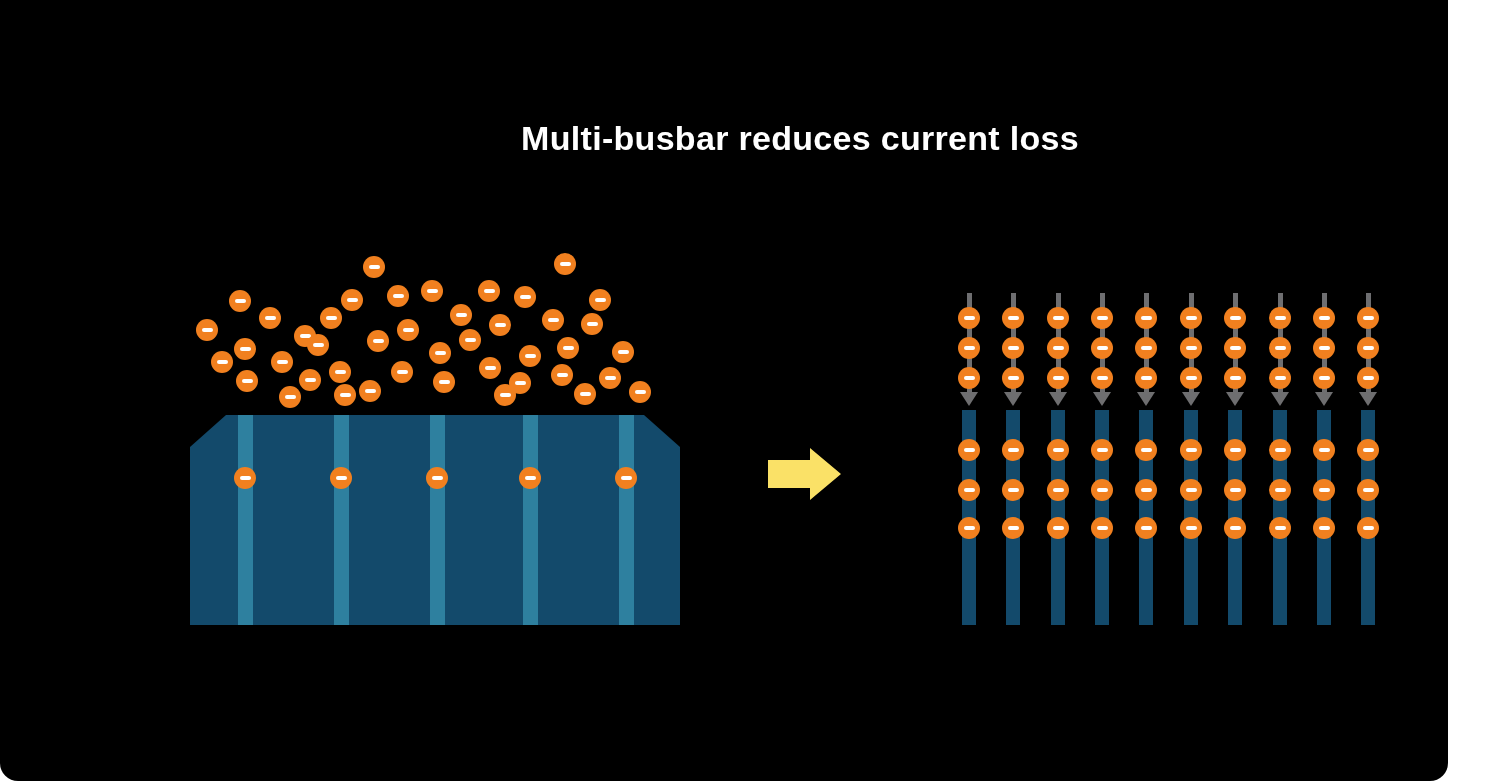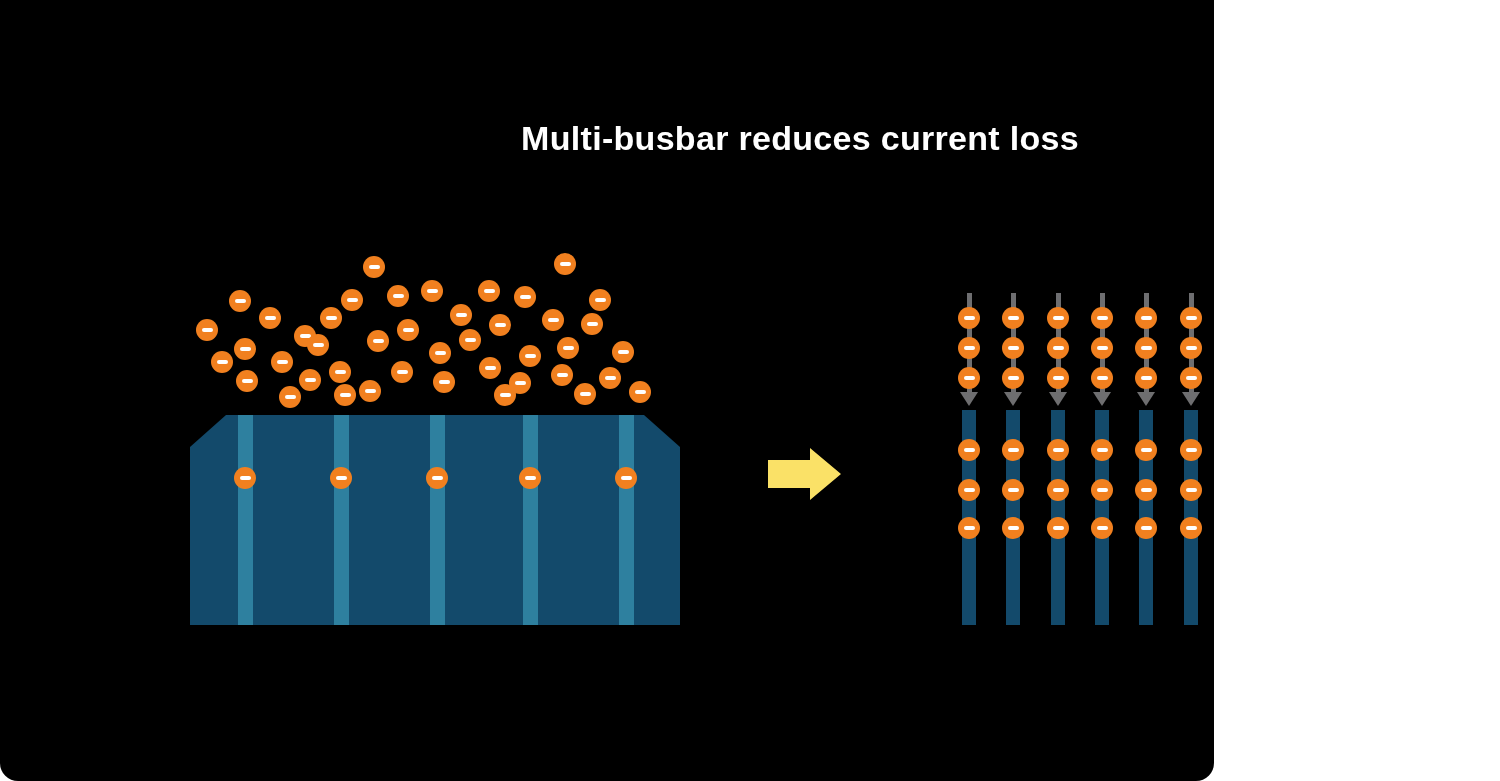--- a/index.html
+++ b/index.html
@@ -2,21 +2,21 @@
 <html style="--background: #000000; --title: #ffffff; --electron: #f1801f; --electron-minus: #ffffff; --cell-body: #134a6b; --busbar-wide: #2e809f; --arrow-yellow: #fae167; --arrow-gray: #6e6e70;"><head>
 <meta charset="utf-8">
 <style>
   html, body { margin: 0; padding: 0; }
   body {
     background: #ffffff;
     font-family: "Liberation Sans", sans-serif;
   }
   .stage {
     position: relative;
-    width: 1214px;
+    width: 1448px;
     height: 781px;
     background: var(--background, #000);
     overflow: hidden;
     border-radius: 0 0 18px 18px;
   }
   .title {
     position: absolute;
     left: 800px;
     top: 119px;
     transform: translateX(-50%);

